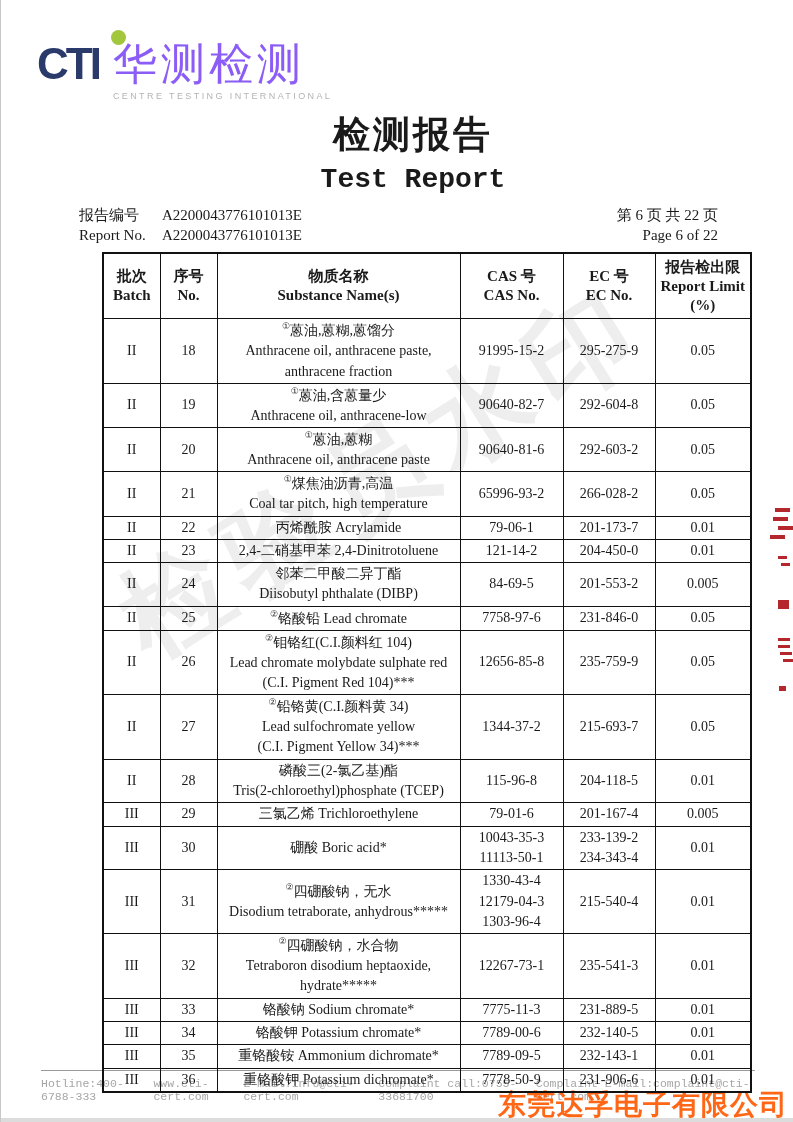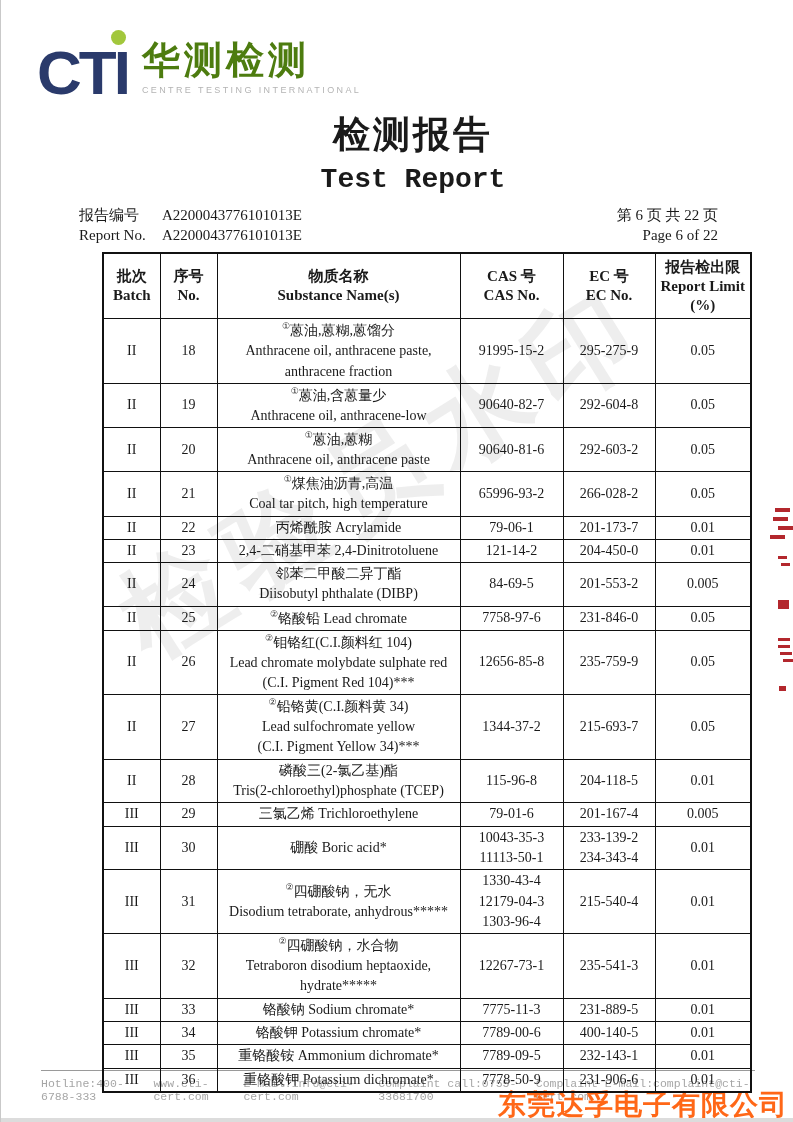--- a/index.html
+++ b/index.html
@@ -10,29 +10,29 @@
     font-family: "Liberation Serif", "DejaVu Serif", serif;
     color: #1a1a1a;
     overflow: hidden;
     border-left: 1px solid #c9c9c9;
   }
   
   .logo { position: absolute; top: 26px; left: 36px; display: flex; align-items: flex-start; }
   .cti-wrap { position: relative; }
   .cti-text {
     font-family: "Liberation Sans", "DejaVu Sans", sans-serif;
-    font-weight: 800; font-size: 62px; line-height: 1;
+    font-weight: 800; font-size: 44px; line-height: 1;
     color: #2a3a6b; letter-spacing: -3px; padding-top: 16px; display: inline-block;
   }
   .cti-dot { position: absolute; top: 4px; left: 74px; width: 15px; height: 15px;
     border-radius: 50%; background: #a2c73c; }
   .logo-right { margin-left: 14px; padding-top: 14px; }
   .logo-cn {
     font-family: "Liberation Sans", "DejaVu Sans", sans-serif;
-    font-size: 38px; line-height: 1.1; color: #4d7c0f; letter-spacing: 4px; font-weight: 700;
+    font-size: 44px; line-height: 1.1; color: #8b5cf6; letter-spacing: 4px; font-weight: 400;
   }
   .logo-sub {
     font-family: "Liberation Sans", "DejaVu Sans", sans-serif;
     font-size: 9px; color: #b4b4b4; letter-spacing: 2.4px; margin-top: 3px;
   }
   
   .title-block { position: absolute; top: 110px; left: 16px; width: 100%; text-align: center; }
   .title-cn { font-size: 37px; font-weight: bold; letter-spacing: 3px; }
   .title-en { font-size: 28px; font-weight: bold; margin-top: 4px; font-family: Liberation Mono, monospace; }
   
@@ -405,21 +405,21 @@
         <tr>
           <td>III</td>
           <td>34</td>
           <td>
             <div class="ln">铬酸钾 Potassium chromate*</div>
           </td>
           <td>
             <div class="ln">7789-00-6</div>
           </td>
           <td>
-            <div class="ln">400-140-5</div>
+            <div class="ln">232-140-5</div>
           </td>
           <td>0.01</td>
         </tr>
         <tr>
           <td>III</td>
           <td>35</td>
           <td>
             <div class="ln">重铬酸铵 Ammonium dichromate*</div>
           </td>
           <td>

